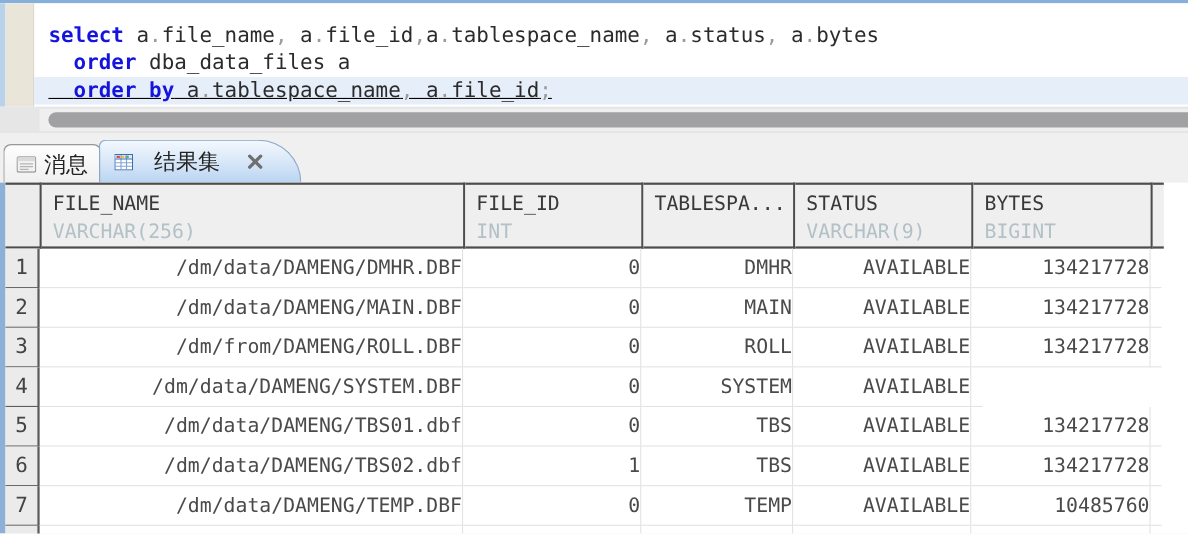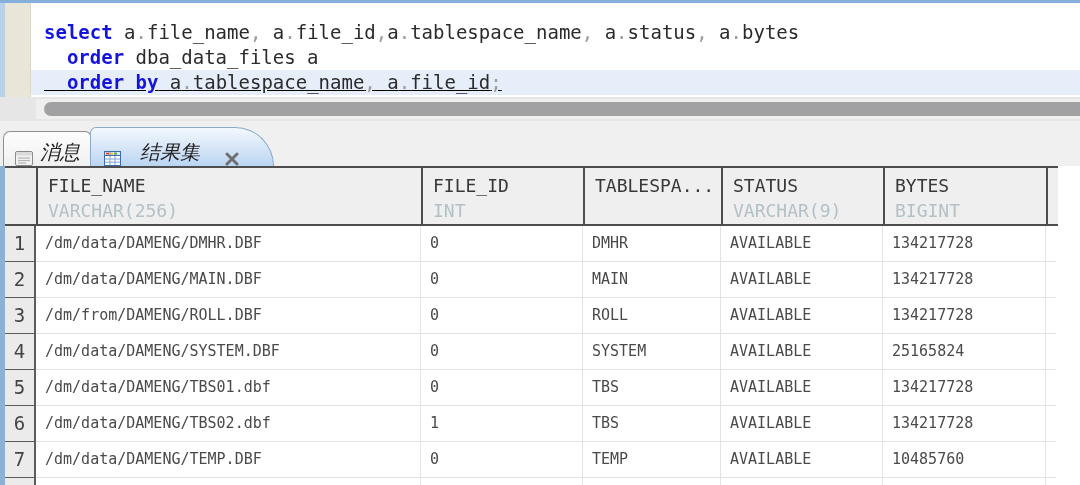--- a/index.html
+++ b/index.html
@@ -22,22 +22,22 @@
   .tok-id { color:#2b2b2b; }
   .tok-p  { color:#9b9b9b; }
 
   
   .scroll-zone { position:absolute; top:97px; left:0; width:1080px; height:24px; background:#e6e6e6; }
   .scroll-track { position:absolute; left:36px; right:0; top:2px; height:20px; background:#efefef; }
   .scroll-thumb { position:absolute; left:44px; right:-6px; top:5px; height:14px; background:#a1a1a3; border-radius:8px; }
 
   
   .tabbar { position:absolute; top:121px; left:0; width:1080px; height:45px; background:#f0f0f0; }
-  .tab { position:absolute; bottom:0; display:flex; align-items:flex-end;
-         font-family:"DejaVu Sans", sans-serif; font-size:20px; color:#222;font-style:italic; }
+  .tab { position:absolute; bottom:0; display:flex; align-items:center;
+         font-family:"DejaVu Sans", sans-serif; font-size:20px; color:#222; }
   .tab-messages { left:3px; height:34px; padding:0 11px; gap:7px;
     background:linear-gradient(180deg,#fdfdfd,#f0f0f0);
     border:1px solid #909090; border-bottom:none; border-radius:7px 7px 0 0; }
   .tab-results { left:90px; height:38px; padding:0 34px 0 13px; gap:19px;
     background:linear-gradient(180deg,#f3f8fe 0%,#d5e5f7 55%,#bad5f2 100%);
     border:1px solid #8aa8c8; border-bottom:none; border-radius:7px 46px 0 0; }
   .tab .icn { display:inline-flex; }
   .close-x { margin-left:6px; display:inline-flex; }
 
   
@@ -51,21 +51,21 @@
     height:60px; }
   .hcell.sliver { border-right:none; padding:0; }
   .hname { font-size:18px; color:#383838; white-space:pre; line-height:26px; }
   .htype { font-size:18px; color:#b3c1c7; white-space:pre; line-height:24px; }
   .gbody { position:absolute; left:5px; top:60px; }
   .grow { display:flex; height:36px; }
   .gcell { width:31px; background:#ebebeb; box-sizing:border-box;
     border-bottom:1px solid #5c5c5c; border-right:2px solid #5c5c5c;
     text-align:center; line-height:35px; font-size:19px; color:#444; }
   .cell { box-sizing:border-box; border-bottom:1px solid #e3e3e3; border-right:1px solid #e3e3e3;
-    font-size:15px; color:#4a4a4a; line-height:35px; padding-left:9px; white-space:pre; overflow:hidden; }
+    font-size:18px; color:#4a4a4a; line-height:35px; padding-left:9px; white-space:pre; overflow:hidden;text-align:right; }
   .cell.sliver { border-right:none; padding:0; }
   .c0{width:385px}.c1{width:162px}.c2{width:138px}.c3{width:162px}.c4{width:163px}.c5{width:10px}
 </style>
 </head>
 <body>
 
 <div class="window">
   <div class="top-edge"></div>
 
   <div class="editor">
@@ -174,21 +174,20 @@
           <div class="cell c3">AVAILABLE</div>
           <div class="cell c4">134217728</div>
           <div class="cell c5 sliver"></div>
         </div>
         <div class="grow">
           <div class="gcell">4</div>
           <div class="cell c0">/dm/data/DAMENG/SYSTEM.DBF</div>
           <div class="cell c1">0</div>
           <div class="cell c2">SYSTEM</div>
           <div class="cell c3">AVAILABLE</div>
-          <div class="cell c4">25165824</div>
           <div class="cell c5 sliver"></div>
         </div>
         <div class="grow">
           <div class="gcell">5</div>
           <div class="cell c0">/dm/data/DAMENG/TBS01.dbf</div>
           <div class="cell c1">0</div>
           <div class="cell c2">TBS</div>
           <div class="cell c3">AVAILABLE</div>
           <div class="cell c4">134217728</div>
           <div class="cell c5 sliver"></div>

